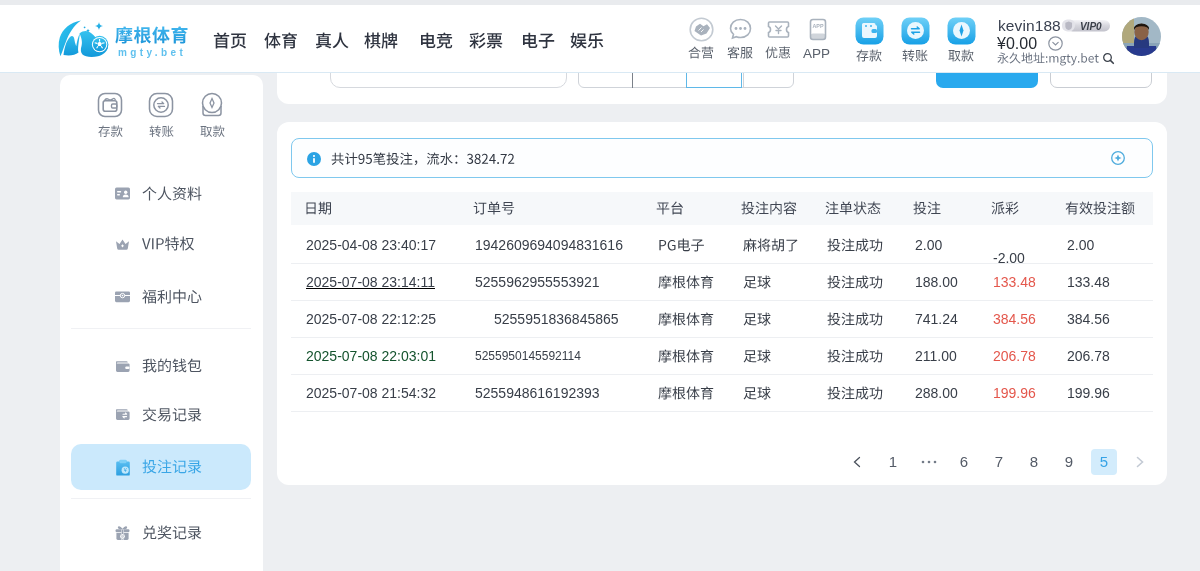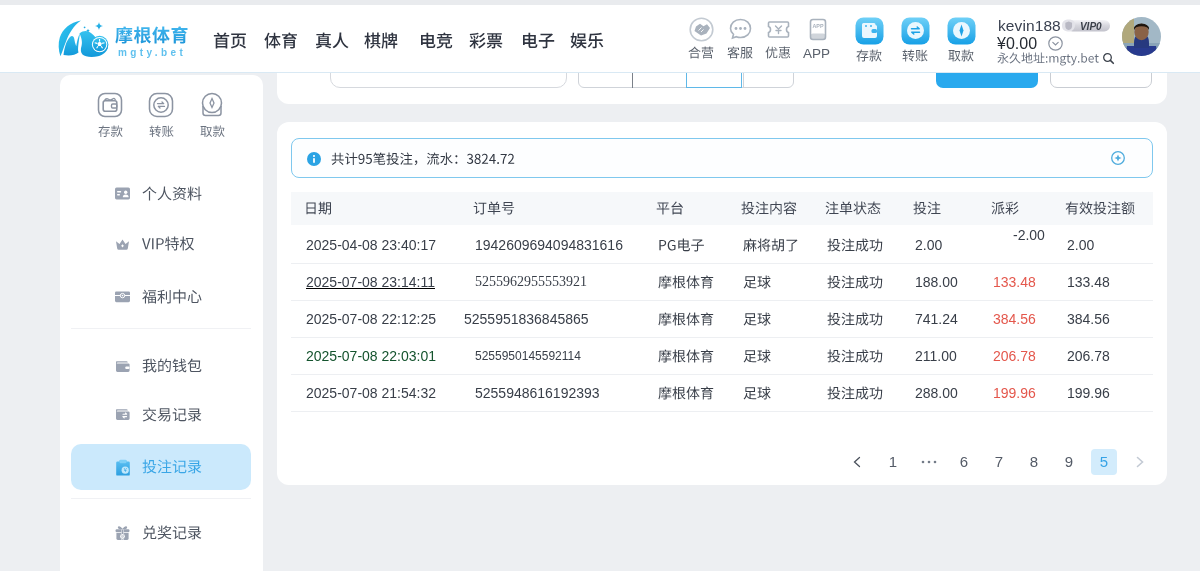--- a/index.html
+++ b/index.html
@@ -87,31 +87,31 @@
     </svg>
   </div>
 <div style="position:absolute;left:827px;top:238.0px;">
     <svg width="57" height="16" viewBox="0 0 57 16">
       <path d="M2.6 0.6V3.4H0.6V4.4H2.6V7.4C1.8 7.6 1.1 7.8 0.5 8L0.8 9L2.6 8.5V12.1C2.6 12.3 2.5 12.4 2.3 12.4C2.1 12.4 1.5 12.4 0.8 12.4C1 12.6 1.1 13.1 1.2 13.3C2.1 13.3 2.7 13.3 3.1 13.1C3.4 13 3.6 12.7 3.6 12.1V8.1L5 7.7L4.9 6.7L3.6 7.1V4.4H5.3V3.4H3.6V0.6ZM6.6 1.1V2.6C6.6 3.6 6.4 4.8 4.8 5.6C5 5.8 5.4 6.2 5.5 6.4C7.2 5.4 7.6 3.9 7.6 2.6V2H10.1V4.3C10.1 5.4 10.3 5.8 11.3 5.8C11.5 5.8 12.2 5.8 12.4 5.8C12.7 5.8 13 5.7 13.2 5.7C13.2 5.4 13.1 5 13.1 4.8C12.9 4.8 12.6 4.8 12.4 4.8C12.2 4.8 11.5 4.8 11.3 4.8C11.1 4.8 11.1 4.7 11.1 4.3V1.1ZM11 7.7C10.5 8.8 9.7 9.7 8.8 10.4C7.9 9.7 7.2 8.8 6.7 7.7ZM5.3 6.7V7.7H5.9L5.7 7.8C6.2 9.1 7 10.1 8 11C6.8 11.7 5.5 12.2 4.1 12.5C4.4 12.7 4.6 13.2 4.7 13.5C6.1 13.1 7.6 12.5 8.8 11.7C9.9 12.5 11.2 13.1 12.8 13.5C12.9 13.2 13.2 12.7 13.4 12.5C12 12.2 10.8 11.7 9.7 11C10.9 10 11.9 8.7 12.4 7L11.8 6.7L11.6 6.7Z M15.3 1.5C16.2 1.9 17.4 2.6 18 3.1L18.6 2.2C18 1.8 16.8 1.1 15.9 0.7ZM14.6 5.4C15.5 5.8 16.6 6.4 17.2 6.9L17.8 6C17.2 5.6 16 5 15.2 4.6ZM15 12.6 15.9 13.3C16.7 12 17.7 10.2 18.4 8.8L17.7 8.1C16.9 9.6 15.8 11.5 15 12.6ZM21.7 0.9C22.1 1.6 22.6 2.6 22.8 3.2L23.9 2.8C23.6 2.2 23.1 1.2 22.6 0.5ZM18.7 3.2V4.2H22.4V7.4H19.2V8.4H22.4V12H18.2V13H27.5V12H23.5V8.4H26.6V7.4H23.5V4.2H27.1V3.2Z M35.6 0.6C35.6 1.4 35.6 2.2 35.7 2.9H29.8V6.9C29.8 8.7 29.7 11.1 28.5 12.8C28.8 13 29.2 13.3 29.4 13.5C30.7 11.7 30.9 8.9 30.9 6.9V6.8H33.4C33.4 9.2 33.3 10.1 33.1 10.3C33 10.4 32.9 10.5 32.7 10.5C32.5 10.5 31.9 10.5 31.2 10.4C31.4 10.7 31.5 11.1 31.5 11.4C32.2 11.4 32.8 11.4 33.2 11.4C33.6 11.3 33.8 11.2 34 11C34.3 10.6 34.4 9.4 34.5 6.3C34.5 6.1 34.5 5.8 34.5 5.8H30.9V4H35.8C35.9 6.2 36.3 8.3 36.8 9.9C35.9 11 34.8 11.8 33.5 12.5C33.8 12.7 34.1 13.1 34.3 13.4C35.4 12.7 36.4 12 37.2 11C37.9 12.5 38.7 13.3 39.8 13.3C40.9 13.3 41.2 12.6 41.4 10.2C41.1 10.2 40.8 9.9 40.5 9.7C40.4 11.5 40.3 12.3 39.9 12.3C39.1 12.3 38.5 11.5 38 10.1C39 8.8 39.9 7.2 40.5 5.3L39.4 5.1C39 6.5 38.4 7.7 37.6 8.9C37.2 7.5 37 5.8 36.8 4H41.3V2.9H36.8C36.7 2.2 36.7 1.4 36.7 0.6ZM37.4 1.3C38.3 1.7 39.4 2.4 39.9 2.9L40.6 2.2C40 1.7 38.9 1.1 38 0.6Z M42.5 9.8 42.8 10.8C44.3 10.4 46.3 9.9 48.2 9.3L48.1 8.3L45.8 8.9V3.2H47.9V2.2H42.7V3.2H44.8V9.2C43.9 9.4 43.1 9.6 42.5 9.8ZM50.4 0.8C50.4 1.8 50.3 2.8 50.3 3.8H48V4.8H50.3C50.1 8.2 49.3 11 46.3 12.6C46.6 12.8 46.9 13.2 47.1 13.5C50.3 11.7 51.1 8.5 51.3 4.8H54.1C53.9 9.8 53.7 11.7 53.3 12.1C53.1 12.3 53 12.3 52.7 12.3C52.4 12.3 51.6 12.3 50.7 12.2C50.9 12.5 51 13 51.1 13.3C51.9 13.3 52.7 13.3 53.1 13.3C53.6 13.2 53.9 13.1 54.2 12.7C54.7 12.1 54.9 10.1 55.2 4.3C55.2 4.1 55.2 3.8 55.2 3.8H51.4C51.4 2.8 51.4 1.8 51.4 0.8Z" fill="#383e48"></path>
     </svg>
   </div>
 <div style="position:absolute;left:915px;top:236.5px;">
     <span style="font-size:14px;color:#383e48;line-height:16px;display:block">2.00</span>
   </div>
-<div style="position:absolute;left:993px;top:227px;margin-left:20px;">
+<div style="position:absolute;left:993px;top:250px;">
     <span style="font-size:14px;color:#383e48;line-height:16px;display:block">-2.00</span>
   </div>
 <div style="position:absolute;left:1067px;top:236.5px;">
     <span style="font-size:14px;color:#383e48;line-height:16px;display:block">2.00</span>
   </div>
 <div class="abs" style="left:291px;top:263px;width:862px;height:1px;background:#edeff2"></div>
 <div style="position:absolute;left:306px;top:273.5px;text-decoration:underline;">
     <span style="font-size:14px;color:#383e48;line-height:16px;display:block">2025-07-08 23:14:11</span>
   </div>
-<div style="position:absolute;left:475px;top:273.5px;font-family:Liberation Serif, serif;">
+<div style="position:absolute;left:475px;top:273.5px;">
     <span style="font-size:14px;color:#383e48;line-height:16px;display:block">5255962955553921</span>
   </div>
 <div style="position:absolute;left:658px;top:275.0px;">
     <svg width="57" height="16" viewBox="0 0 57 16">
       <path d="M11.3 6.9C9.6 7.2 6.4 7.5 3.7 7.5C3.8 7.7 3.9 8 3.9 8.2C5.1 8.2 6.3 8.1 7.5 8V8.9H3.5V9.6H7.5V10.6H2.7V11.3H7.5V12.4C7.5 12.6 7.5 12.6 7.2 12.7C7 12.7 6.1 12.7 5.2 12.6C5.3 12.9 5.5 13.2 5.5 13.5C6.7 13.5 7.5 13.5 8 13.3C8.4 13.2 8.6 13 8.6 12.4V11.3H13.3V10.6H8.6V9.6H12.7V8.9H8.6V8C9.9 7.9 11.1 7.7 12 7.5ZM5.2 2.8V3.7H3.1V4.4H4.9C4.4 5.1 3.5 5.8 2.8 6.2C2.9 6.3 3.2 6.6 3.3 6.8C3.9 6.4 4.6 5.8 5.2 5.2V7H6V5.2C6.4 5.5 7 6 7.3 6.2L7.8 5.6C7.5 5.4 6.4 4.7 6 4.5V4.4H7.9V3.7H6V2.8ZM10.2 2.8V3.7H8.3V4.4H9.9C9.4 5.1 8.6 5.8 7.8 6.1C8 6.3 8.2 6.5 8.4 6.7C9 6.4 9.7 5.8 10.2 5.1V6.8H11V5.1C11.6 5.7 12.3 6.4 12.9 6.7C13 6.6 13.3 6.3 13.5 6.1C12.7 5.8 11.9 5.1 11.3 4.4H13.1V3.7H11V2.8ZM6.7 0.7C6.8 1 7 1.3 7.1 1.7H1.5V6C1.5 8.1 1.4 10.8 0.4 12.8C0.7 13 1.1 13.3 1.2 13.5C2.3 11.3 2.5 8.2 2.5 6V2.5H13.3V1.7H8.3C8.1 1.3 7.9 0.8 7.7 0.4Z M16.8 0.6V3.3H14.7V4.2H16.7C16.3 6.2 15.4 8.4 14.5 9.6C14.7 9.8 14.9 10.3 15.1 10.6C15.7 9.7 16.4 8.1 16.8 6.6V13.4H17.8V6.2C18.2 6.9 18.6 7.7 18.8 8.2L19.5 7.4C19.2 7 18.2 5.4 17.8 4.9V4.2H19.5V3.3H17.8V0.6ZM25.3 4.7V6.4H21.1V4.7ZM25.3 3.8H21.1V2.1H25.3ZM20.1 13.4C20.3 13.3 20.8 13.1 23.7 12.3C23.6 12.1 23.6 11.7 23.6 11.4L21.1 12V7.3H22.4C23.2 10.2 24.5 12.3 26.8 13.3C27 13 27.3 12.6 27.5 12.4C26.3 12 25.4 11.2 24.7 10.2C25.5 9.7 26.4 9.1 27.1 8.5L26.4 7.8C25.8 8.3 24.9 9 24.2 9.4C23.9 8.8 23.6 8.1 23.4 7.3H26.3V1.2H20V11.7C20 12.2 19.8 12.4 19.6 12.5C19.8 12.8 20 13.2 20.1 13.4Z M31.5 0.6C30.8 2.7 29.7 4.8 28.4 6.2C28.6 6.4 28.9 7 29 7.2C29.5 6.8 29.9 6.2 30.2 5.6V13.4H31.2V3.8C31.7 2.9 32.1 1.9 32.5 0.9ZM33.8 9.9V10.8H36.1V13.4H37.2V10.8H39.4V9.9H37.2V5C38 7.5 39.4 9.8 40.8 11.1C41 10.9 41.4 10.5 41.6 10.3C40.1 9.1 38.7 6.7 37.8 4.4H41.4V3.4H37.2V0.6H36.1V3.4H32.2V4.4H35.5C34.6 6.8 33.2 9.2 31.6 10.4C31.9 10.6 32.2 10.9 32.4 11.2C33.9 9.8 35.2 7.5 36.1 5.1V9.9Z M52.3 7.3V8.4H45.8V7.3ZM44.8 6.4V13.5H45.8V11H52.3V12.2C52.3 12.5 52.2 12.6 51.9 12.6C51.6 12.6 50.6 12.6 49.5 12.6C49.7 12.8 49.8 13.2 49.9 13.4C51.3 13.4 52.1 13.4 52.6 13.3C53.1 13.2 53.3 12.9 53.3 12.3V6.4ZM45.8 9.1H52.3V10.2H45.8ZM48 0.8C48.3 1.1 48.5 1.6 48.7 2H42.9V2.9H46.6C45.9 3.6 45.1 4.1 44.9 4.3C44.5 4.5 44.2 4.7 44 4.7C44.1 5 44.3 5.5 44.3 5.8C44.8 5.6 45.5 5.6 52.6 5.2C53.1 5.5 53.4 5.9 53.7 6.1L54.5 5.5C53.8 4.8 52.5 3.7 51.4 2.9H55.2V2H50C49.7 1.5 49.4 0.9 49.1 0.5ZM50.4 3.3 51.7 4.3 46 4.6C46.7 4.1 47.5 3.5 48.1 2.9H51Z" fill="#383e48"></path>
     </svg>
   </div>
 <div style="position:absolute;left:743px;top:275.0px;">
     <svg width="29" height="16" viewBox="0 0 29 16">
       <path d="M3.4 2.3H10.9V5H3.4ZM3.2 7.1C3 9.1 2.3 11.5 0.6 12.7C0.8 12.9 1.2 13.2 1.4 13.4C2.4 12.7 3.1 11.5 3.5 10.3C4.9 12.7 7 13.3 10 13.3H13.1C13.2 13 13.3 12.5 13.5 12.2C12.9 12.2 10.5 12.2 10.1 12.2C9.2 12.2 8.4 12.2 7.6 12V9.2H12.3V8.2H7.6V6H12V1.2H2.4V6H6.5V11.7C5.4 11.3 4.5 10.4 3.9 9C4.1 8.4 4.2 7.8 4.3 7.2Z M19.5 5.2C20.1 6 20.7 7.2 21 7.9L21.9 7.4C21.6 6.7 20.9 5.7 20.3 4.9ZM24.4 1.3C25 1.7 25.7 2.4 26.1 2.8L26.7 2.2C26.4 1.8 25.6 1.1 25 0.7ZM26.3 4.8C25.8 5.6 25.1 6.6 24.4 7.4C24.1 6.6 23.9 5.6 23.7 4.5V4H27.4V3H23.7V0.6H22.7V3H19.3V4H22.7V7.6C21.3 9 19.7 10.3 18.7 11.1L19.4 12C20.4 11.1 21.6 10 22.7 8.8V12.1C22.7 12.4 22.6 12.4 22.4 12.4C22.2 12.5 21.5 12.5 20.6 12.4C20.8 12.7 21 13.2 21 13.5C22.1 13.5 22.8 13.4 23.2 13.2C23.6 13.1 23.7 12.8 23.7 12.1V8.2C24.4 10 25.4 11.3 27 12.4C27.1 12.2 27.4 11.8 27.6 11.6C26.3 10.7 25.4 9.7 24.8 8.3C25.5 7.5 26.5 6.3 27.2 5.3ZM14.5 11 14.7 12C16 11.6 17.6 11 19.2 10.5L19.1 9.6L17.3 10.1V6.5H18.7V5.6H17.3V2.5H18.9V1.5H14.6V2.5H16.3V5.6H14.8V6.5H16.3V10.4Z" fill="#383e48"></path>
@@ -128,21 +128,21 @@
 <div style="position:absolute;left:993px;top:273.5px;">
     <span style="font-size:14px;color:#e4574c;line-height:16px;display:block">133.48</span>
   </div>
 <div style="position:absolute;left:1067px;top:273.5px;">
     <span style="font-size:14px;color:#383e48;line-height:16px;display:block">133.48</span>
   </div>
 <div class="abs" style="left:291px;top:300px;width:862px;height:1px;background:#edeff2"></div>
 <div style="position:absolute;left:306px;top:310.5px;">
     <span style="font-size:14px;color:#383e48;line-height:16px;display:block">2025-07-08 22:12:25</span>
   </div>
-<div style="position:absolute;left:464px;top:310.5px;">
+<div style="position:absolute;left:494px;top:310.5px;">
     <span style="font-size:14px;color:#383e48;line-height:16px;display:block">5255951836845865</span>
   </div>
 <div style="position:absolute;left:658px;top:312.0px;">
     <svg width="57" height="16" viewBox="0 0 57 16">
       <path d="M11.3 6.9C9.6 7.2 6.4 7.5 3.7 7.5C3.8 7.7 3.9 8 3.9 8.2C5.1 8.2 6.3 8.1 7.5 8V8.9H3.5V9.6H7.5V10.6H2.7V11.3H7.5V12.4C7.5 12.6 7.5 12.6 7.2 12.7C7 12.7 6.1 12.7 5.2 12.6C5.3 12.9 5.5 13.2 5.5 13.5C6.7 13.5 7.5 13.5 8 13.3C8.4 13.2 8.6 13 8.6 12.4V11.3H13.3V10.6H8.6V9.6H12.7V8.9H8.6V8C9.9 7.9 11.1 7.7 12 7.5ZM5.2 2.8V3.7H3.1V4.4H4.9C4.4 5.1 3.5 5.8 2.8 6.2C2.9 6.3 3.2 6.6 3.3 6.8C3.9 6.4 4.6 5.8 5.2 5.2V7H6V5.2C6.4 5.5 7 6 7.3 6.2L7.8 5.6C7.5 5.4 6.4 4.7 6 4.5V4.4H7.9V3.7H6V2.8ZM10.2 2.8V3.7H8.3V4.4H9.9C9.4 5.1 8.6 5.8 7.8 6.1C8 6.3 8.2 6.5 8.4 6.7C9 6.4 9.7 5.8 10.2 5.1V6.8H11V5.1C11.6 5.7 12.3 6.4 12.9 6.7C13 6.6 13.3 6.3 13.5 6.1C12.7 5.8 11.9 5.1 11.3 4.4H13.1V3.7H11V2.8ZM6.7 0.7C6.8 1 7 1.3 7.1 1.7H1.5V6C1.5 8.1 1.4 10.8 0.4 12.8C0.7 13 1.1 13.3 1.2 13.5C2.3 11.3 2.5 8.2 2.5 6V2.5H13.3V1.7H8.3C8.1 1.3 7.9 0.8 7.7 0.4Z M16.8 0.6V3.3H14.7V4.2H16.7C16.3 6.2 15.4 8.4 14.5 9.6C14.7 9.8 14.9 10.3 15.1 10.6C15.7 9.7 16.4 8.1 16.8 6.6V13.4H17.8V6.2C18.2 6.9 18.6 7.7 18.8 8.2L19.5 7.4C19.2 7 18.2 5.4 17.8 4.9V4.2H19.5V3.3H17.8V0.6ZM25.3 4.7V6.4H21.1V4.7ZM25.3 3.8H21.1V2.1H25.3ZM20.1 13.4C20.3 13.3 20.8 13.1 23.7 12.3C23.6 12.1 23.6 11.7 23.6 11.4L21.1 12V7.3H22.4C23.2 10.2 24.5 12.3 26.8 13.3C27 13 27.3 12.6 27.5 12.4C26.3 12 25.4 11.2 24.7 10.2C25.5 9.7 26.4 9.1 27.1 8.5L26.4 7.8C25.8 8.3 24.9 9 24.2 9.4C23.9 8.8 23.6 8.1 23.4 7.3H26.3V1.2H20V11.7C20 12.2 19.8 12.4 19.6 12.5C19.8 12.8 20 13.2 20.1 13.4Z M31.5 0.6C30.8 2.7 29.7 4.8 28.4 6.2C28.6 6.4 28.9 7 29 7.2C29.5 6.8 29.9 6.2 30.2 5.6V13.4H31.2V3.8C31.7 2.9 32.1 1.9 32.5 0.9ZM33.8 9.9V10.8H36.1V13.4H37.2V10.8H39.4V9.9H37.2V5C38 7.5 39.4 9.8 40.8 11.1C41 10.9 41.4 10.5 41.6 10.3C40.1 9.1 38.7 6.7 37.8 4.4H41.4V3.4H37.2V0.6H36.1V3.4H32.2V4.4H35.5C34.6 6.8 33.2 9.2 31.6 10.4C31.9 10.6 32.2 10.9 32.4 11.2C33.9 9.8 35.2 7.5 36.1 5.1V9.9Z M52.3 7.3V8.4H45.8V7.3ZM44.8 6.4V13.5H45.8V11H52.3V12.2C52.3 12.5 52.2 12.6 51.9 12.6C51.6 12.6 50.6 12.6 49.5 12.6C49.7 12.8 49.8 13.2 49.9 13.4C51.3 13.4 52.1 13.4 52.6 13.3C53.1 13.2 53.3 12.9 53.3 12.3V6.4ZM45.8 9.1H52.3V10.2H45.8ZM48 0.8C48.3 1.1 48.5 1.6 48.7 2H42.9V2.9H46.6C45.9 3.6 45.1 4.1 44.9 4.3C44.5 4.5 44.2 4.7 44 4.7C44.1 5 44.3 5.5 44.3 5.8C44.8 5.6 45.5 5.6 52.6 5.2C53.1 5.5 53.4 5.9 53.7 6.1L54.5 5.5C53.8 4.8 52.5 3.7 51.4 2.9H55.2V2H50C49.7 1.5 49.4 0.9 49.1 0.5ZM50.4 3.3 51.7 4.3 46 4.6C46.7 4.1 47.5 3.5 48.1 2.9H51Z" fill="#383e48"></path>
     </svg>
   </div>
 <div style="position:absolute;left:743px;top:312.0px;">
     <svg width="29" height="16" viewBox="0 0 29 16">
       <path d="M3.4 2.3H10.9V5H3.4ZM3.2 7.1C3 9.1 2.3 11.5 0.6 12.7C0.8 12.9 1.2 13.2 1.4 13.4C2.4 12.7 3.1 11.5 3.5 10.3C4.9 12.7 7 13.3 10 13.3H13.1C13.2 13 13.3 12.5 13.5 12.2C12.9 12.2 10.5 12.2 10.1 12.2C9.2 12.2 8.4 12.2 7.6 12V9.2H12.3V8.2H7.6V6H12V1.2H2.4V6H6.5V11.7C5.4 11.3 4.5 10.4 3.9 9C4.1 8.4 4.2 7.8 4.3 7.2Z M19.5 5.2C20.1 6 20.7 7.2 21 7.9L21.9 7.4C21.6 6.7 20.9 5.7 20.3 4.9ZM24.4 1.3C25 1.7 25.7 2.4 26.1 2.8L26.7 2.2C26.4 1.8 25.6 1.1 25 0.7ZM26.3 4.8C25.8 5.6 25.1 6.6 24.4 7.4C24.1 6.6 23.9 5.6 23.7 4.5V4H27.4V3H23.7V0.6H22.7V3H19.3V4H22.7V7.6C21.3 9 19.7 10.3 18.7 11.1L19.4 12C20.4 11.1 21.6 10 22.7 8.8V12.1C22.7 12.4 22.6 12.4 22.4 12.4C22.2 12.5 21.5 12.5 20.6 12.4C20.8 12.7 21 13.2 21 13.5C22.1 13.5 22.8 13.4 23.2 13.2C23.6 13.1 23.7 12.8 23.7 12.1V8.2C24.4 10 25.4 11.3 27 12.4C27.1 12.2 27.4 11.8 27.6 11.6C26.3 10.7 25.4 9.7 24.8 8.3C25.5 7.5 26.5 6.3 27.2 5.3ZM14.5 11 14.7 12C16 11.6 17.6 11 19.2 10.5L19.1 9.6L17.3 10.1V6.5H18.7V5.6H17.3V2.5H18.9V1.5H14.6V2.5H16.3V5.6H14.8V6.5H16.3V10.4Z" fill="#383e48"></path>

